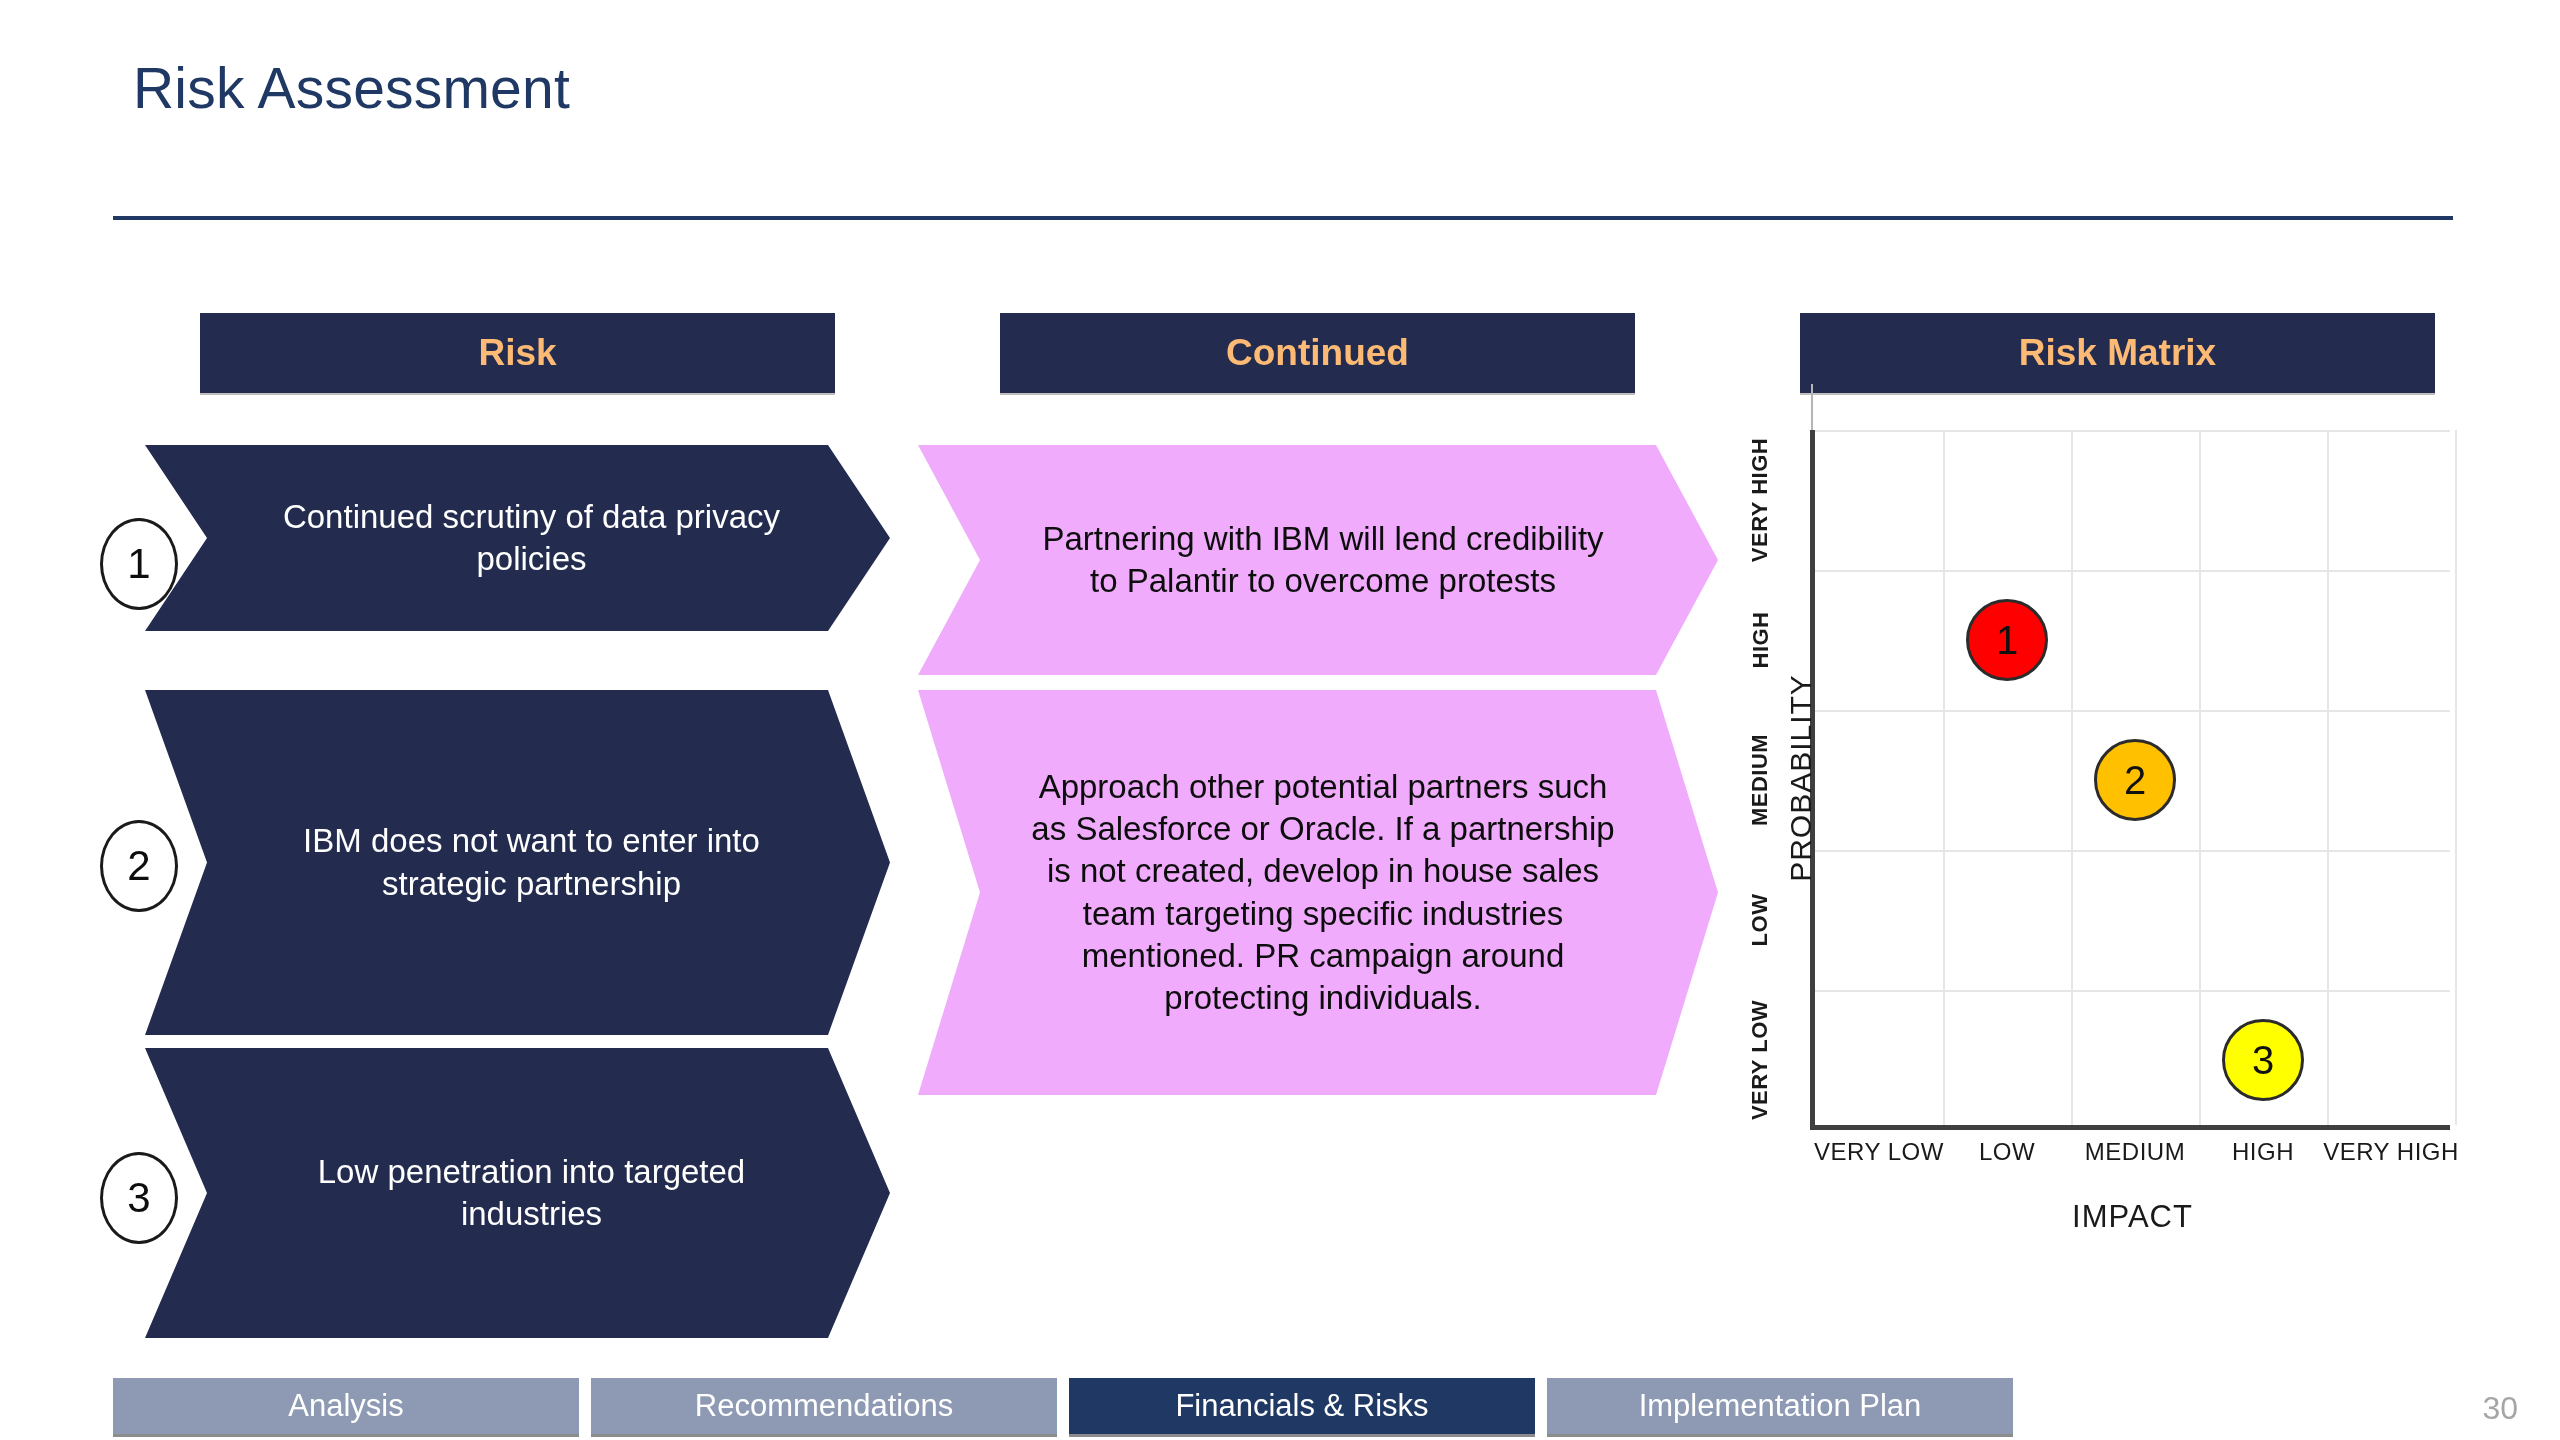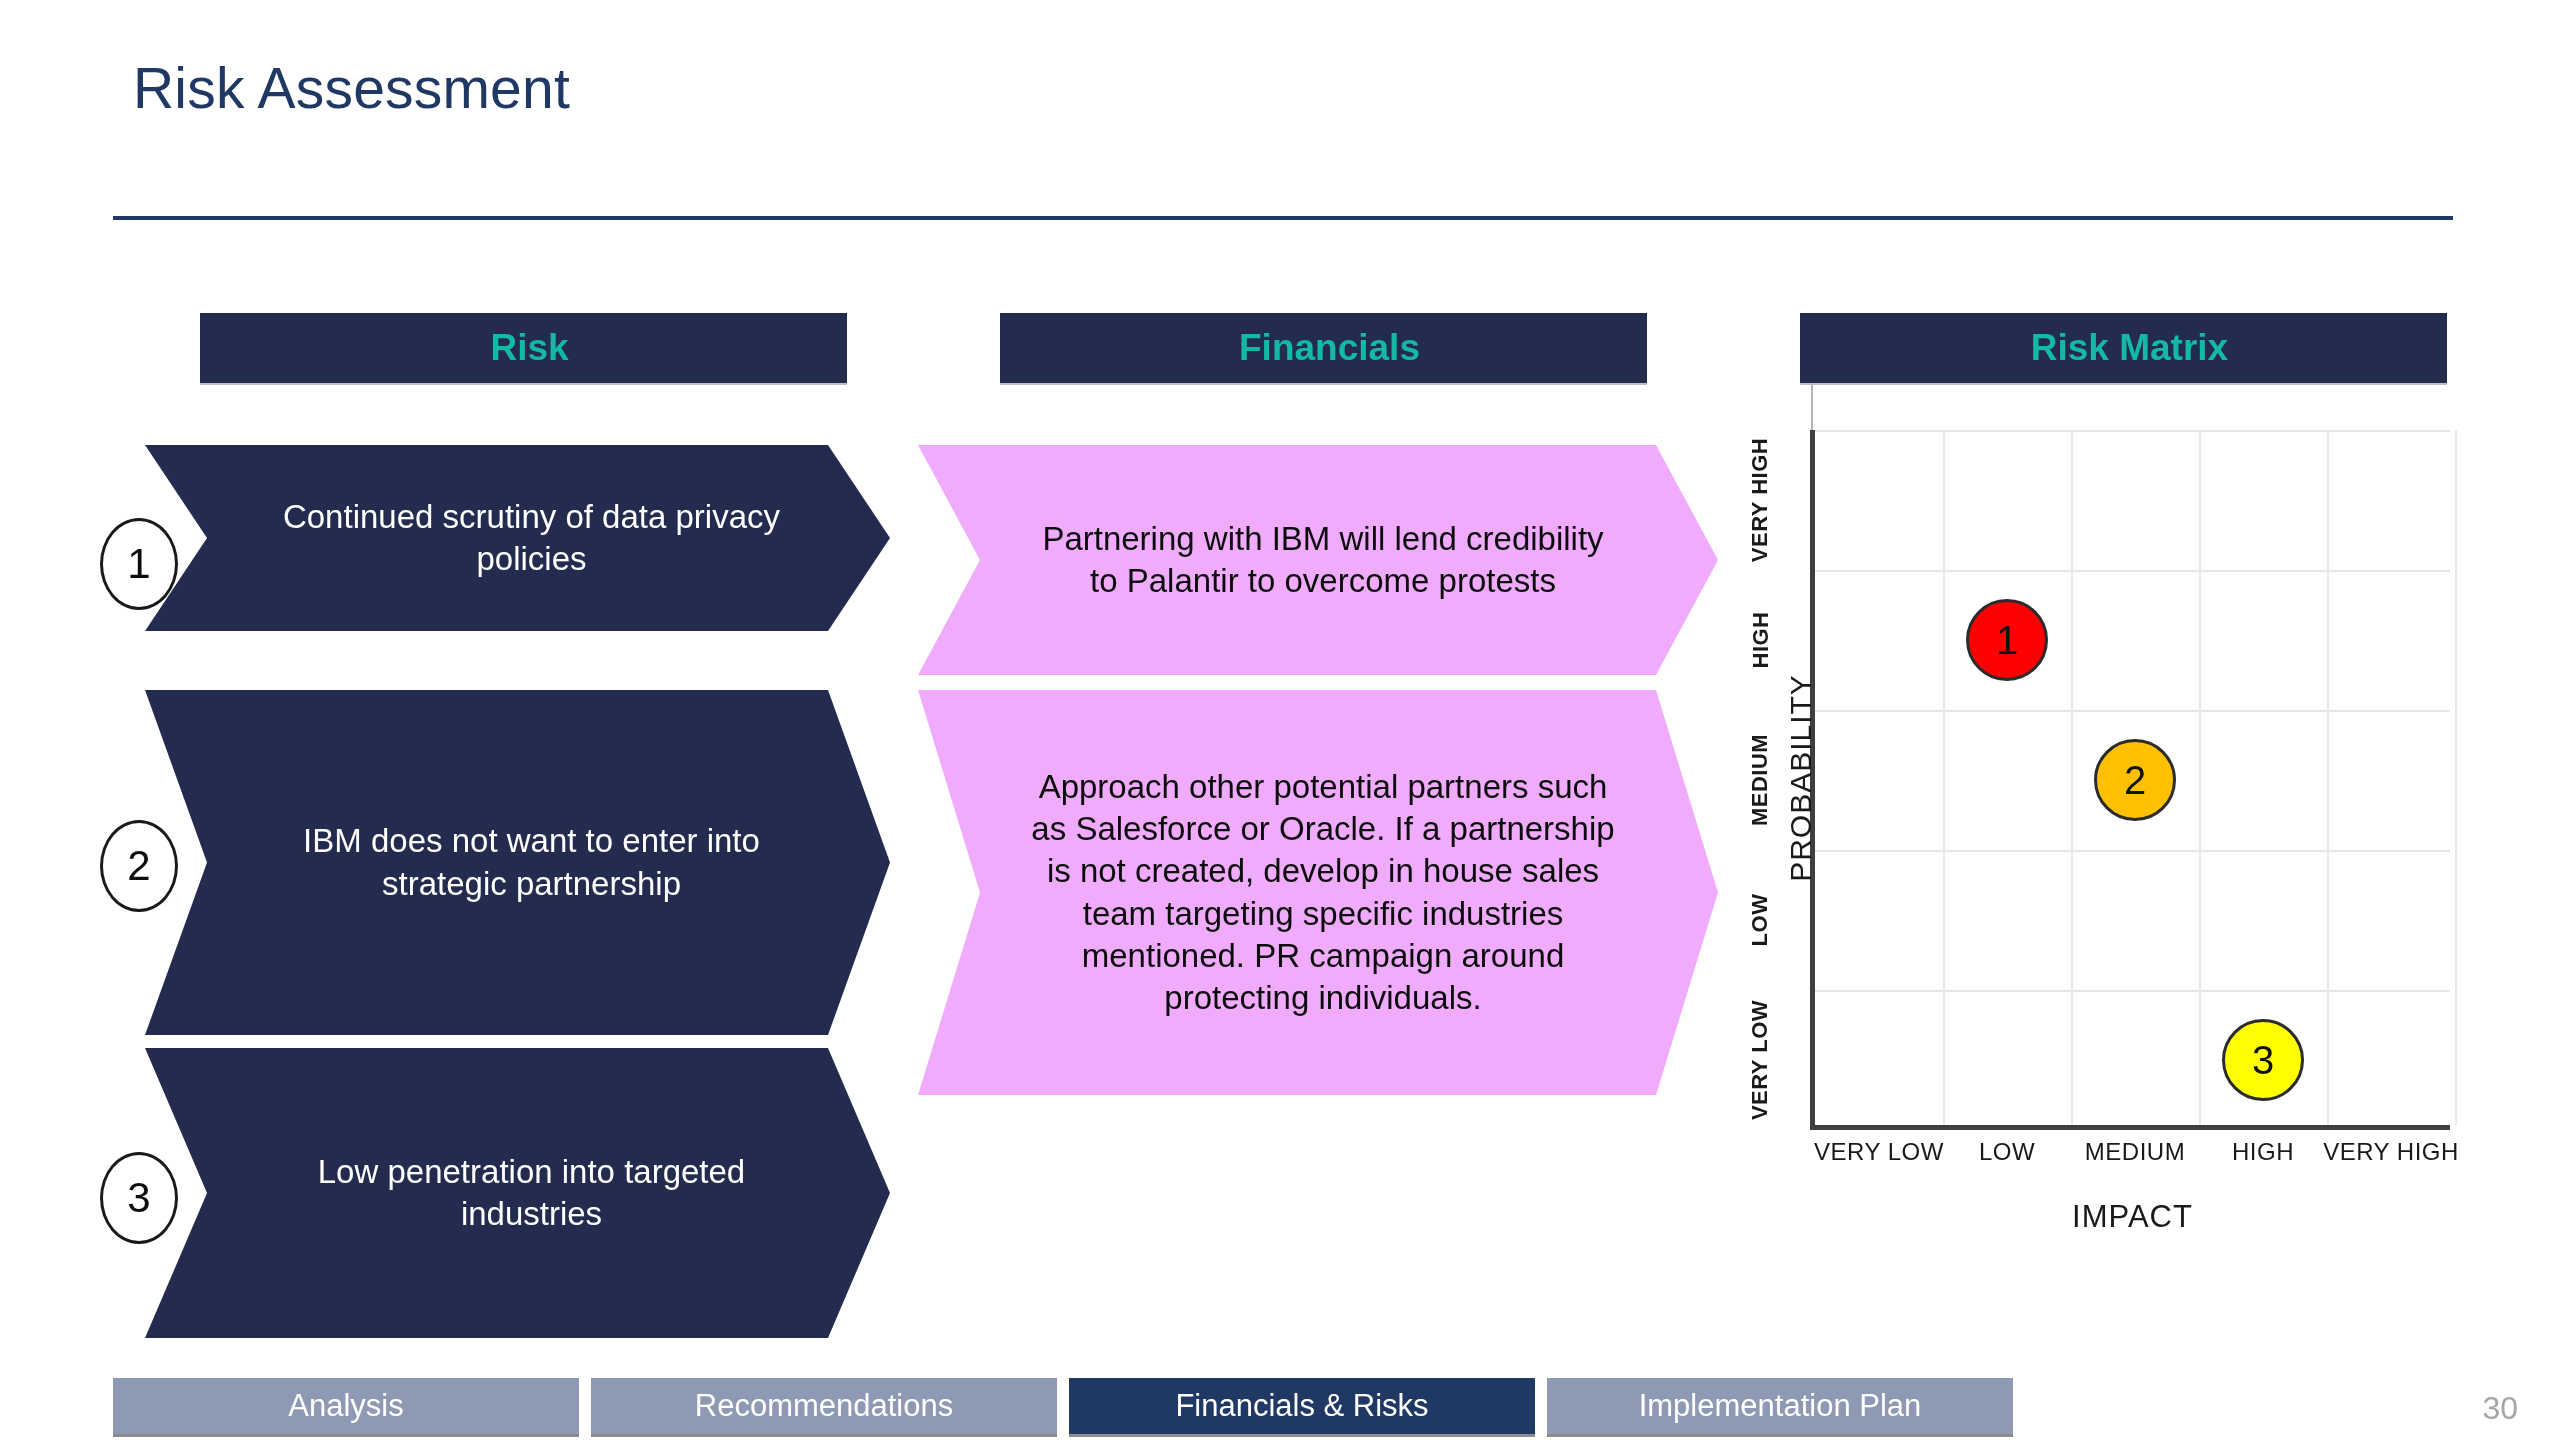--- a/index.html
+++ b/index.html
@@ -17,26 +17,25 @@
     font-size:57px;color:#1f3864;font-weight:400;
     letter-spacing:.2px;white-space:nowrap;
   }
   .title-rule{
     position:absolute;left:113px;top:216px;width:2340px;height:4px;
     background:#1f3864;
   }
 
   
   .col-header{
-    position:absolute;height:70px;
+    position:absolute;height:80px;
     background:#232c4f;
-    color:#14b8a6;font-weight:bold;font-size:37px;
+    color:#fdba74;font-weight:bold;font-size:37px;
     display:flex;align-items:center;justify-content:center;
     box-shadow:0 2px 0 rgba(0,0,0,.25);
-    padding-left:12px;
   }
   #hdr-risk{left:200px;top:313px;width:635px;}
   #hdr-mitigation{left:1000px;top:313px;width:635px;}
   #hdr-matrix{left:1800px;top:313px;width:635px;}
 
   
   .chev{
     position:absolute;
     display:flex;align-items:center;justify-content:center;
     text-align:center;
@@ -149,21 +148,21 @@
 </style>
 </head>
 <body>
 
 <div class="slide">
 
   <div class="title">Risk Assessment</div>
   <div class="title-rule"></div>
 
   <div class="col-header" id="hdr-risk">Risk</div>
-  <div class="col-header" id="hdr-mitigation">Financials</div>
+  <div class="col-header" id="hdr-mitigation">Continued</div>
   <div class="col-header" id="hdr-matrix">Risk Matrix</div>
 
   <div class="num-circle" id="num-1">1</div>
   <div class="num-circle" id="num-2">2</div>
   <div class="num-circle" id="num-3">3</div>
 
   <div class="chev chev-risk" id="risk-1">
     <div class="chev-inner">Continued scrutiny of data privacy policies</div>
   </div>
   <div class="chev chev-risk" id="risk-2">

